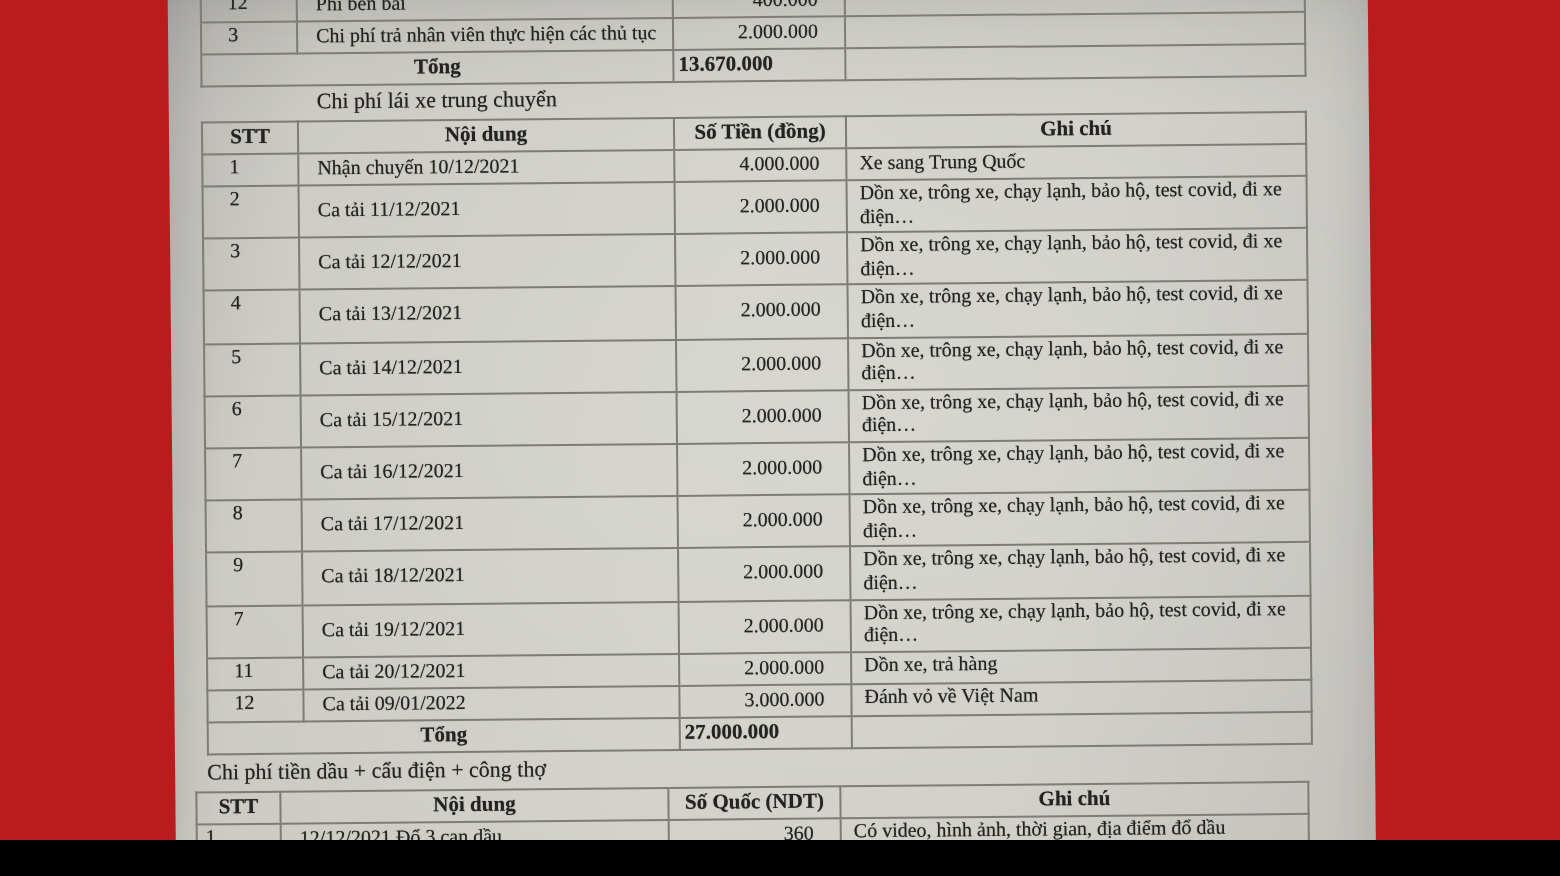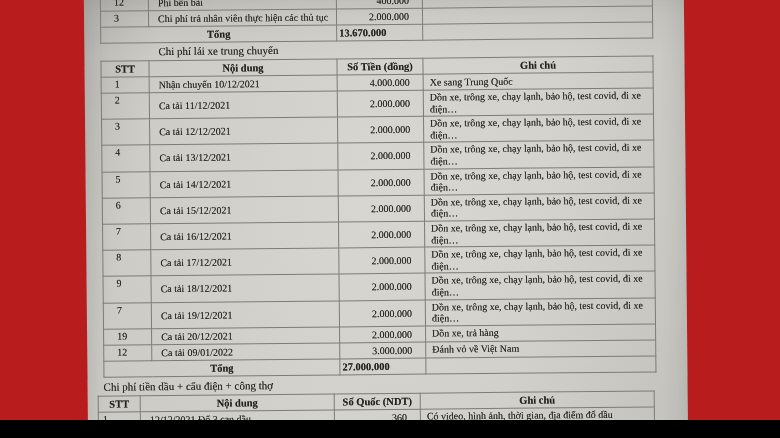--- a/index.html
+++ b/index.html
@@ -162,21 +162,21 @@
               <td class="cell-sotien">2.000.000</td>
               <td class="cell-ghichu">Dồn xe, trông xe, chạy lạnh, bảo hộ, test covid, đi xe điện…</td>
             </tr>
             <tr>
               <td class="cell-stt">7</td>
               <td class="cell-noidung">Ca tải 19/12/2021</td>
               <td class="cell-sotien">2.000.000</td>
               <td class="cell-ghichu">Dồn xe, trông xe, chạy lạnh, bảo hộ, test covid, đi xe điện…</td>
             </tr>
             <tr>
-              <td class="cell-stt">19</td>
+              <td class="cell-stt">11</td>
               <td class="cell-noidung">Ca tải 20/12/2021</td>
               <td class="cell-sotien">2.000.000</td>
               <td class="cell-ghichu">Dồn xe, trả hàng</td>
             </tr>
             <tr>
               <td class="cell-stt">12</td>
               <td class="cell-noidung">Ca tải 09/01/2022</td>
               <td class="cell-sotien">3.000.000</td>
               <td class="cell-ghichu">Đánh vỏ về Việt Nam</td>
             </tr>

